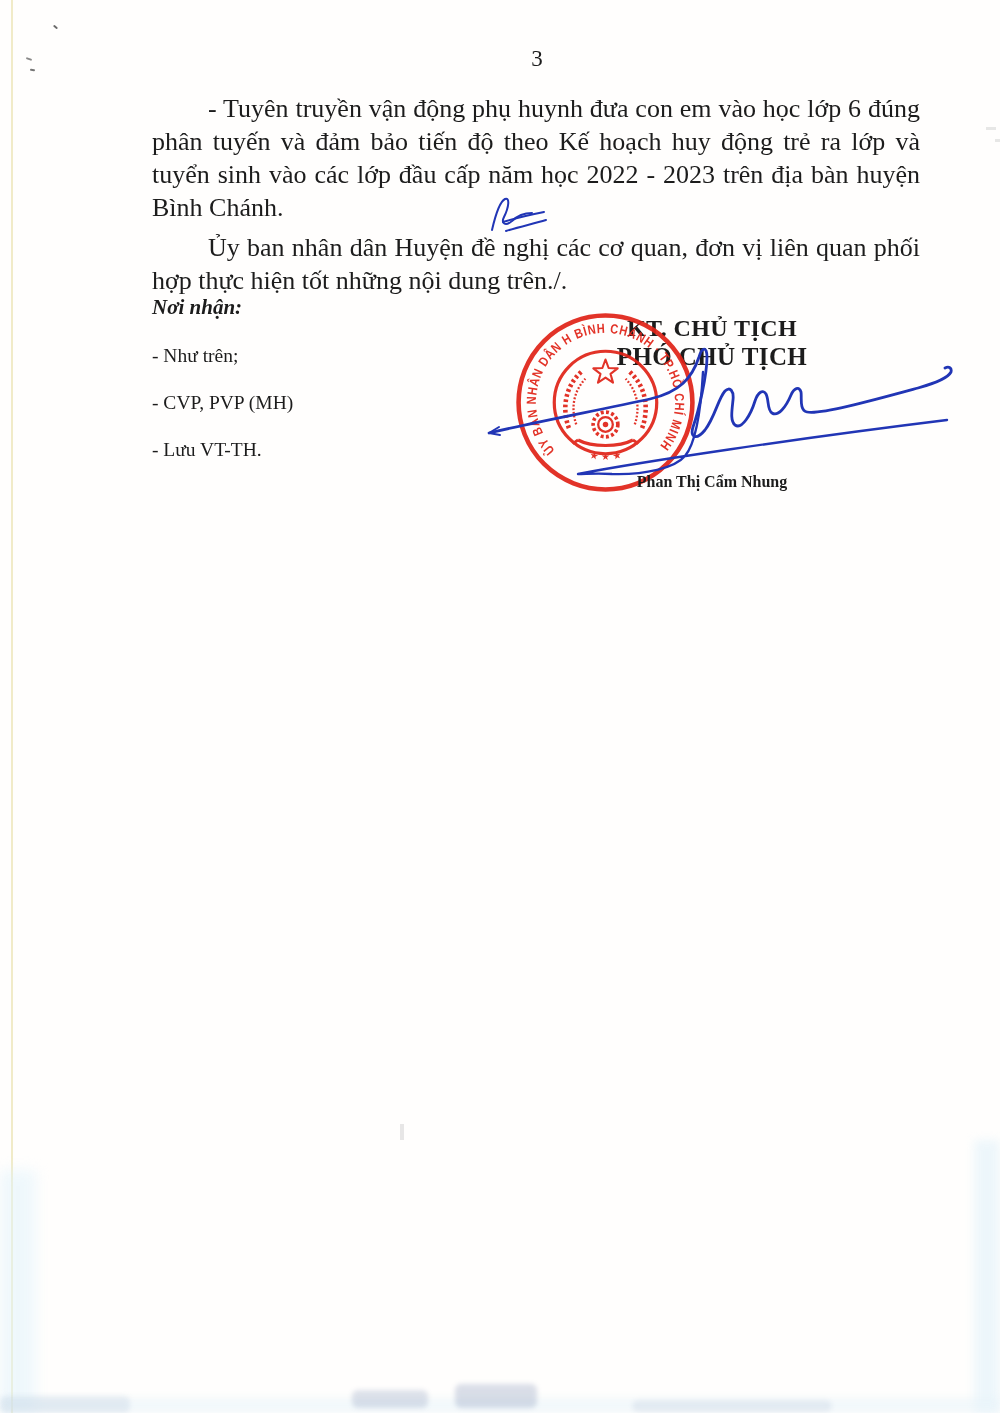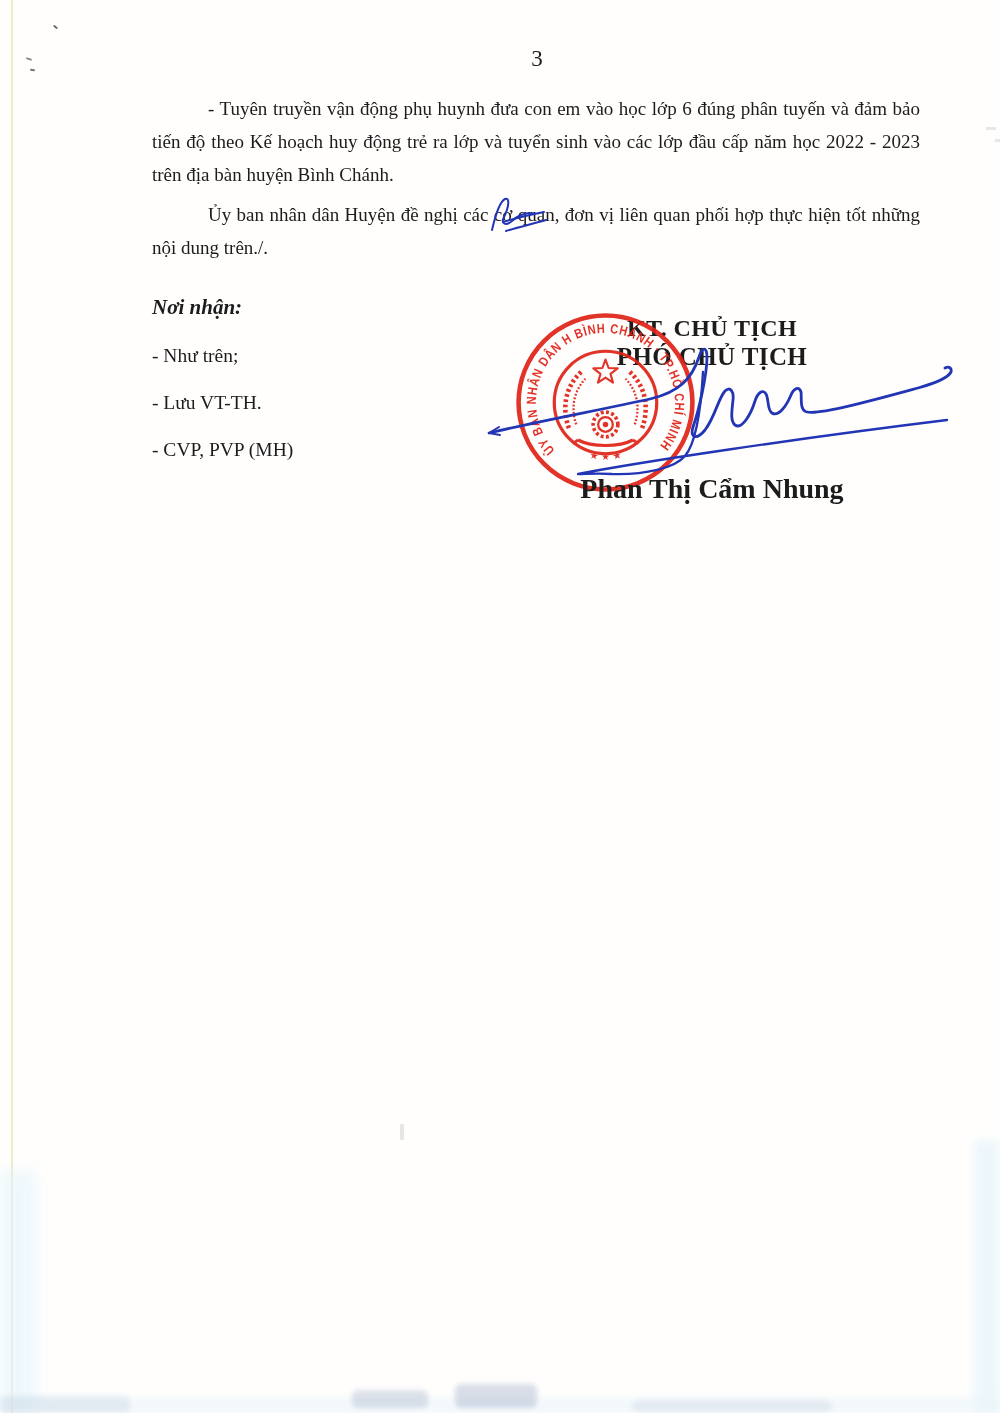--- a/index.html
+++ b/index.html
@@ -19,21 +19,21 @@
     position: absolute;
     top: 46px; left: 0; width: 1074px;
     text-align: center;
     font-size: 23px;
   }
 
   
   .body-text {
     position: absolute;
     top: 92px; left: 152px; width: 768px;
-    font-size: 19px;
+    font-size: 26px;
     line-height: 33px;
     text-align: justify;
   }
   .body-text p { text-indent: 56px; }
   .body-text p + p { margin-top: 7px; }
 
   
   .recipients {
     position: absolute;
     top: 283px; left: 152px; width: 300px;
@@ -66,21 +66,21 @@
   .title-line {
     font-size: 25px;
     font-weight: bold;
     letter-spacing: 0.4px;
     margin-top: 1px;
   }
   .signer-name {
     position: absolute;
     top: 473px; left: 512px; width: 400px;
     text-align: center;
-    font-size: 28px;
+    font-size: 16px;
     font-weight: bold;
   }
 
   
   .seal-svg {
     position: absolute;
     left: 514px; top: 311px;
     width: 183px; height: 183px;
     opacity: 0.93;
     filter: blur(0.3px);
@@ -158,22 +158,22 @@
     <g fill="none" stroke="#2135b5" stroke-width="2" stroke-linecap="round">
       <path d="M 492 230 C 495 217, 499 202, 505 199 C 510 197, 509 207, 504 217 C 501 223, 505 227, 512 221 C 517 216, 524 213, 532 213"></path>
       <path d="M 503 222 C 516 218, 529 215, 544 212"></path>
       <path d="M 506 231 C 519 227, 532 224, 546 220"></path>
     </g>
   </svg>
 
   <div class="recipients">
     <div class="recipients-heading">Nơi nhận:</div>
     <div class="recipients-item">- Như trên;</div>
+    <div class="recipients-item">- CVP, PVP (MH)</div>
     <div class="recipients-item">- Lưu VT-TH.</div>
-    <div class="recipients-item">- CVP, PVP (MH)</div>
   </div>
 
   <div class="signature-block">
     <div class="authority-line">KT. CHỦ TỊCH</div>
     <div class="title-line">PHÓ CHỦ TỊCH</div>
   </div>
 
   <svg class="seal-svg" viewBox="0 0 200 200">
     <g fill="none" stroke="#e02418">
 

